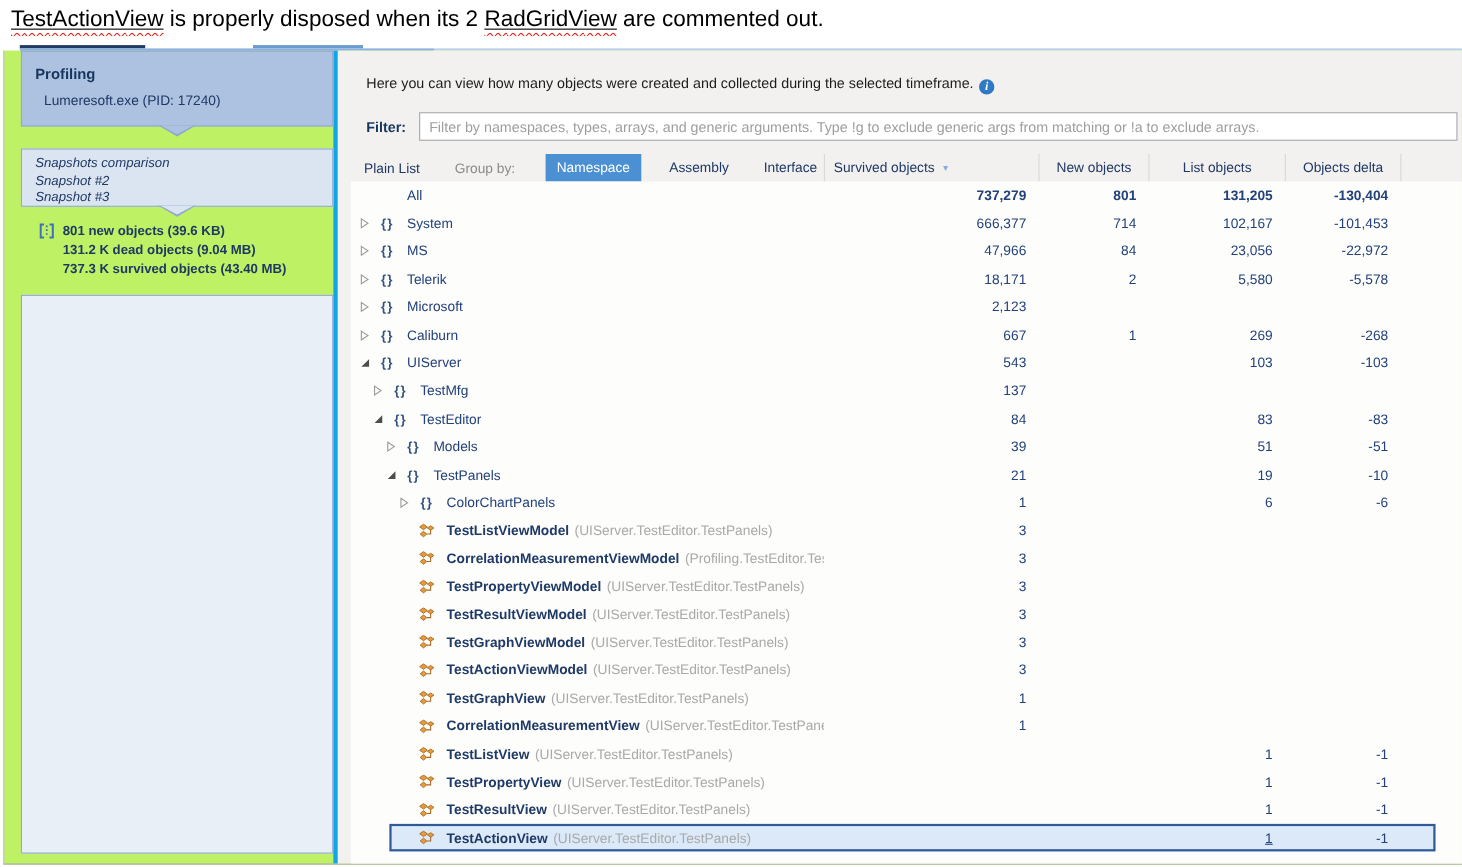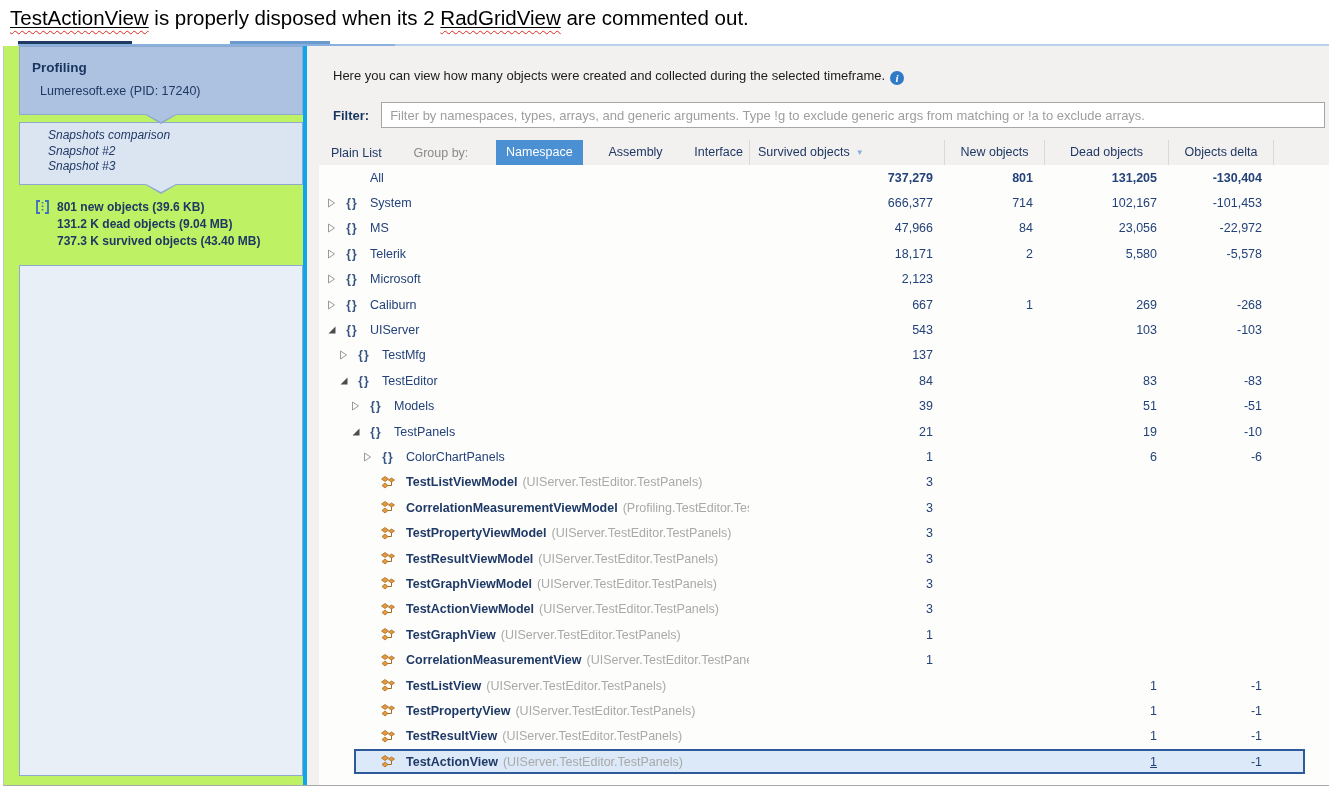--- a/index.html
+++ b/index.html
@@ -28,21 +28,21 @@
   .sidebar { width:299px; flex:0 0 299px; padding-left:15px; display:flex; flex-direction:column; }
   .panel-head { background:#adc2e0; border:1px solid #8fa9cf; position:relative; height:69px; }
   .panel-head::before { content:''; position:absolute; bottom:-10px; left:50%; transform:translateX(-50%);
       border-left:17px solid transparent; border-right:17px solid transparent; border-top:10px solid #8fa9cf; z-index:3; }
   .panel-head::after  { content:''; position:absolute; bottom:-8px;  left:50%; transform:translateX(-50%);
       border-left:15px solid transparent; border-right:15px solid transparent; border-top:8px solid #adc2e0; z-index:3; }
   .panel-title { font-size:13.5px; font-weight:700; color:#17355e; padding:13px 0 0 12px; }
   .panel-proc  { font-size:12.5px; color:#1f3864; padding:9px 0 0 20px; }
 
   .panel-snap { background:#dbe5f2; border:1px solid #8fa9cf; position:relative;
-                margin-top:7px; height:63px; padding:5px 0 0 28px; }
+                margin-top:20px; height:53px; padding:5px 0 0 12px; }
   .panel-snap::before { content:''; position:absolute; bottom:-10px; left:50%; transform:translateX(-50%);
       border-left:17px solid transparent; border-right:17px solid transparent; border-top:10px solid #8fa9cf; z-index:3; }
   .panel-snap::after  { content:''; position:absolute; bottom:-8px;  left:50%; transform:translateX(-50%);
       border-left:15px solid transparent; border-right:15px solid transparent; border-top:8px solid #dbe5f2; z-index:3; }
   .snap-item { display:block; font-size:12px; font-style:italic; color:#1f3864; line-height:15.5px; }
 
   .stats { margin-top:14px; }
   .stat-line { position:relative; padding-left:38px; font-size:12px; font-weight:600;
                color:#1f3864; line-height:17px; }
   .cmp-icon { position:absolute; left:15px; top:0px; }
@@ -156,21 +156,21 @@
         <span class="plain-list">Plain List</span>
         <span class="group-by">Group by:</span>
         <span class="group-tab active">Namespace</span>
         <span class="group-tab">Assembly</span>
         <span class="group-tab">Interface</span>
       </div>
       <div class="gh-col gh-surv">
         <span>Survived objects</span><span class="sort-arrow">▼</span>
       </div>
       <div class="gh-col gh-new">New objects</div>
-      <div class="gh-col gh-dead">Dead objects</div>
+      <div class="gh-col gh-dead">List objects</div>
       <div class="gh-col gh-delta">Objects delta</div>
       <div class="gh-spare"></div>
     </div>
 
     <div class="grid-body" id="grid-body">
         <div class="grid-row totals">
     <div class="tree-cell">
       <span class="indent" style="width: 0px;"></span>
       <span class="expander"></span>
       <span class="row-icon"></span>

